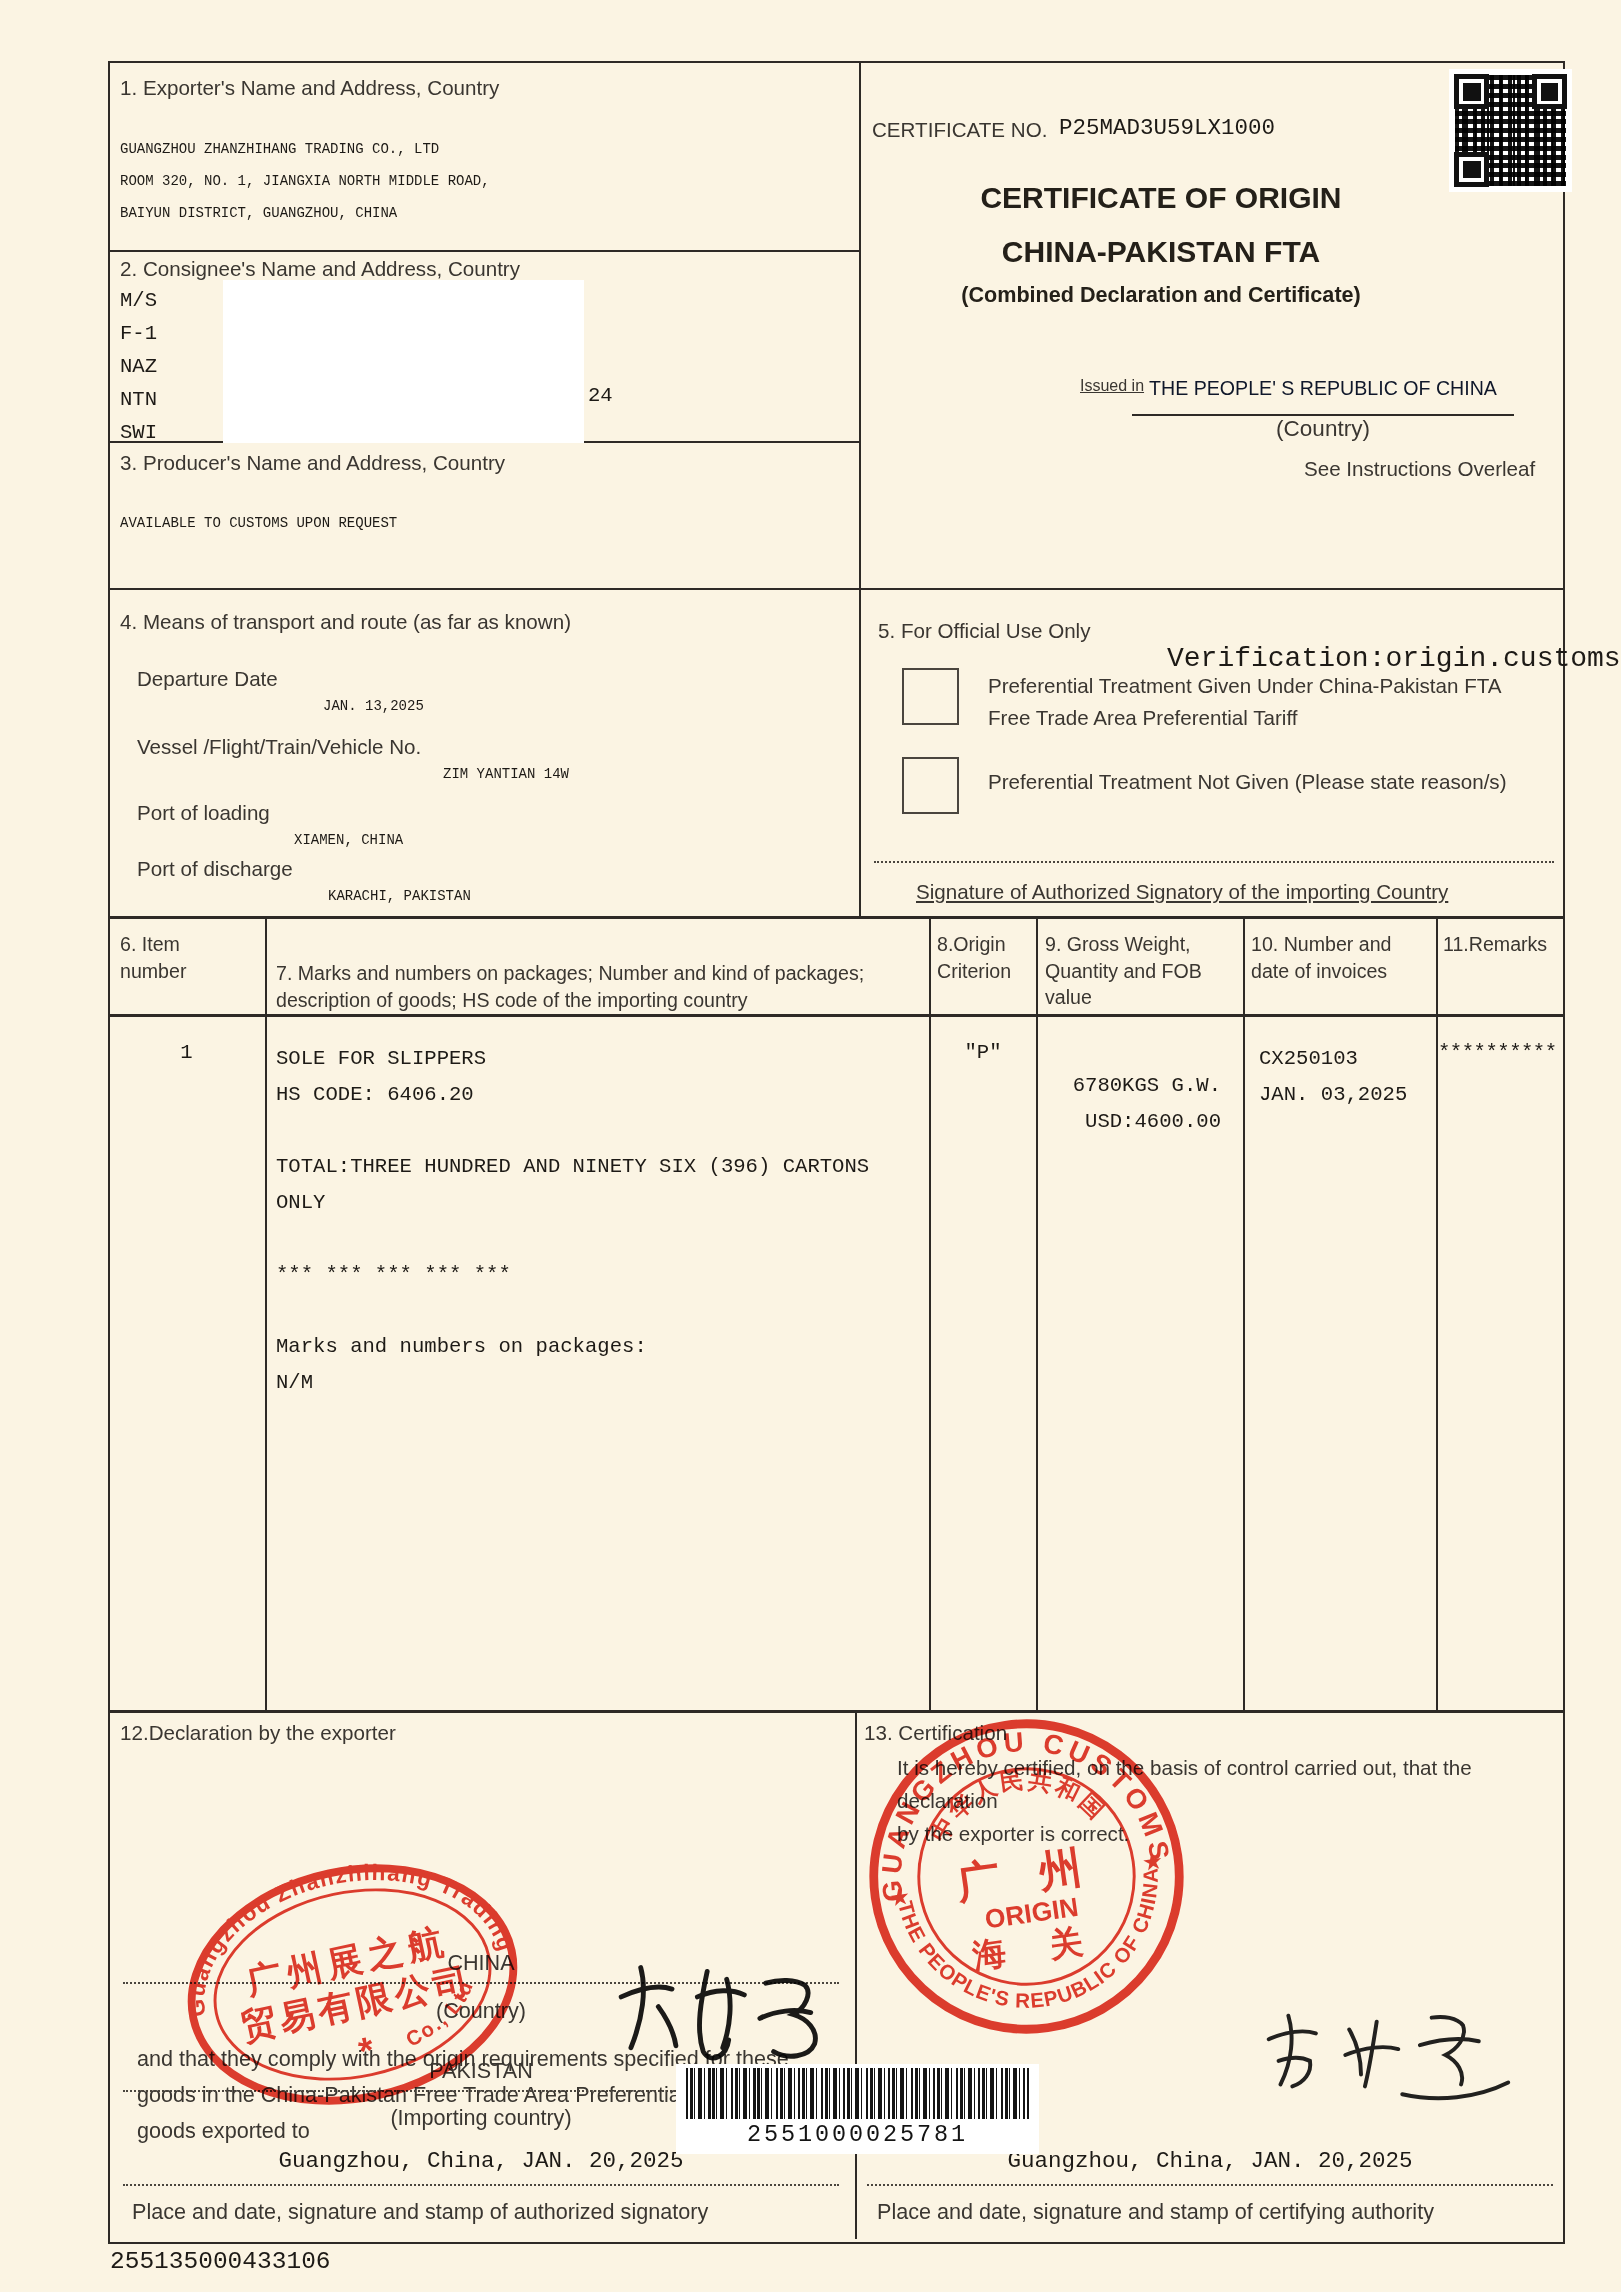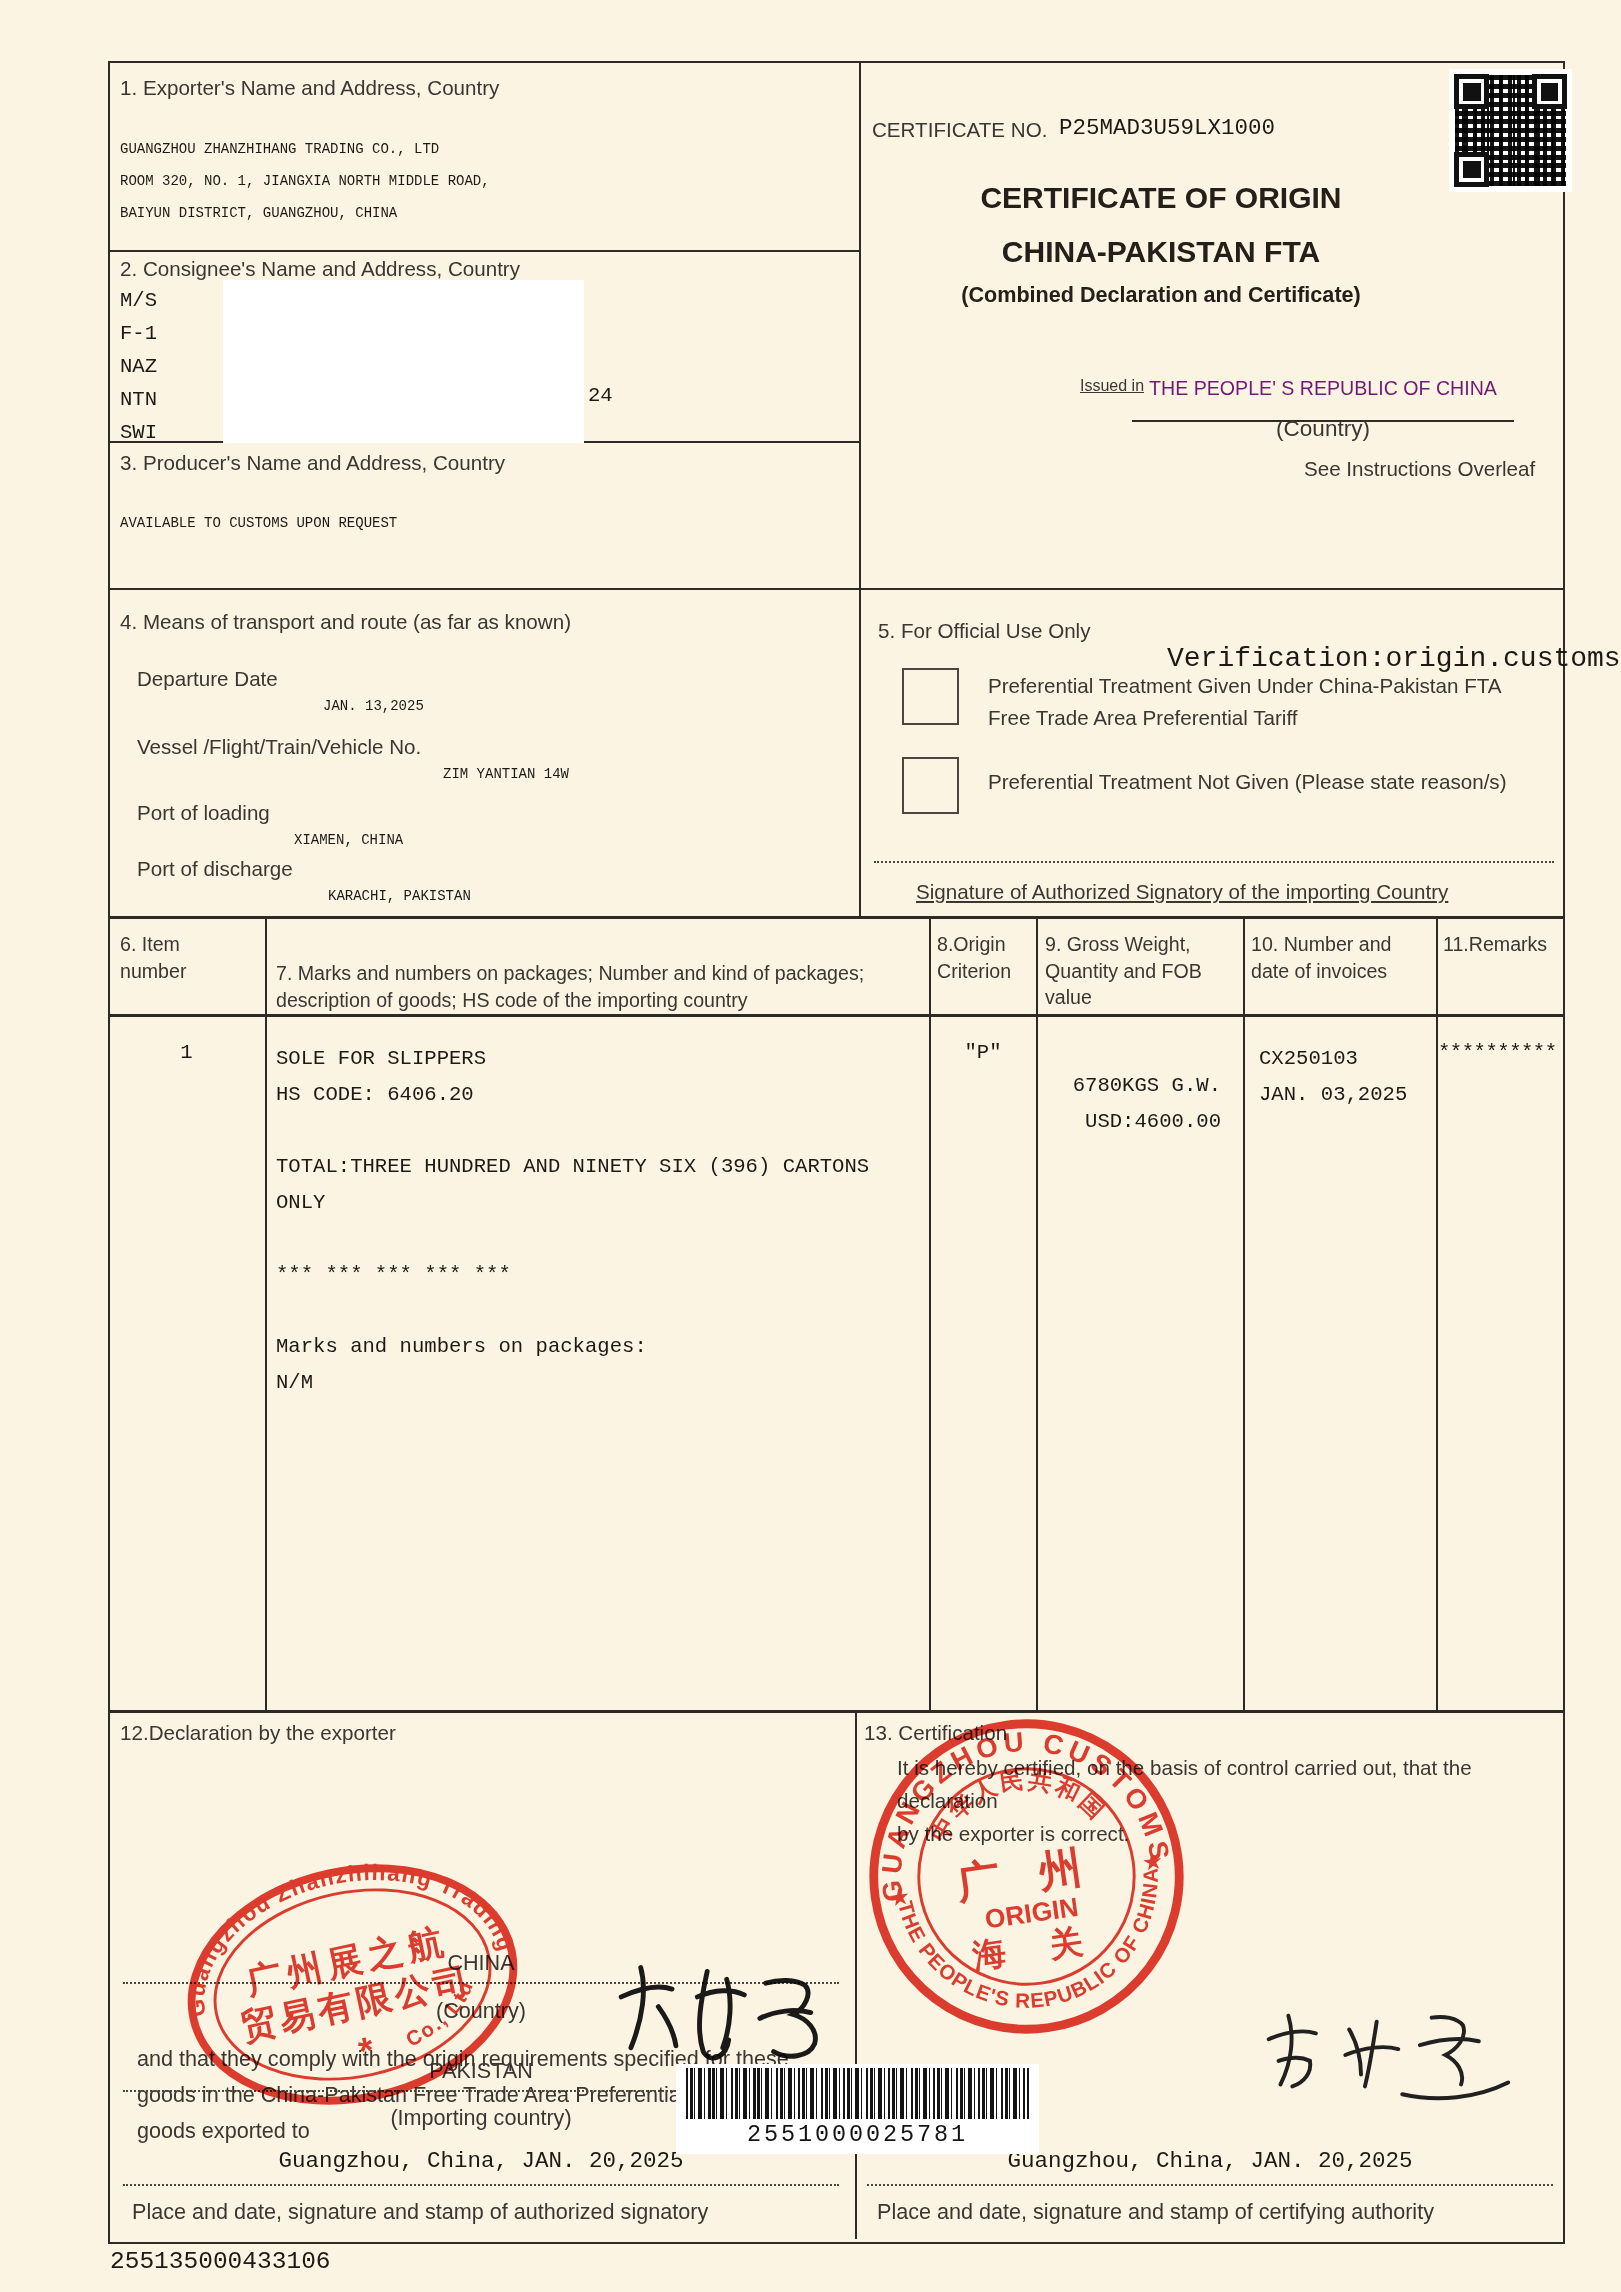--- a/index.html
+++ b/index.html
@@ -83,21 +83,21 @@
   <div class="abs mono val" style="left:328px;top:855px;">KARACHI,  PAKISTAN</div>
 
   <div class="abs label" style="left:872px;top:118px;font-size:20.6px;">CERTIFICATE NO.</div>
   <div class="abs mono" style="left:1059px;top:115px;font-size:22.5px;">P25MAD3U59LX1000</div>
 
   <div class="abs center hdr-b" style="left:872px;top:181px;width:578px;font-size:30px;">CERTIFICATE OF ORIGIN</div>
   <div class="abs center hdr-b" style="left:872px;top:235px;width:578px;font-size:30px;">CHINA-PAKISTAN FTA</div>
   <div class="abs center hdr-b" style="left:872px;top:282px;width:578px;font-size:21.6px;">(Combined Declaration and Certificate)</div>
 
   <div class="abs label" style="left:1080px;top:377px;font-size:16px;text-decoration:underline;">Issued in</div>
-  <div class="abs center" style="left:1132px;top:377px;width:382px;font-size:19.6px;color:#701a75;border-bottom:2px solid #2e2a26;padding-bottom:20px;">THE PEOPLE' S REPUBLIC OF CHINA</div>
+  <div class="abs center" style="left:1132px;top:377px;width:382px;font-size:19.6px;color:#0f172a;border-bottom:2px solid #2e2a26;padding-bottom:14px;">THE PEOPLE' S REPUBLIC OF CHINA</div>
   <div class="abs center label" style="left:1132px;top:416px;width:382px;font-size:22.5px;">(Country)</div>
   <div class="abs label" style="left:1304px;top:457px;font-size:20.6px;">See Instructions Overleaf</div>
 
   <div class="abs qr" style="left:1449px;top:69px;width:123px;height:123px;">
     <div class="noise"></div>
     <div class="finder" style="left:4.9px;top:4.9px;"></div>
     <div class="finder" style="right:4.9px;top:4.9px;"></div>
     <div class="finder" style="left:4.9px;bottom:4.9px;"></div>
   </div>
 

